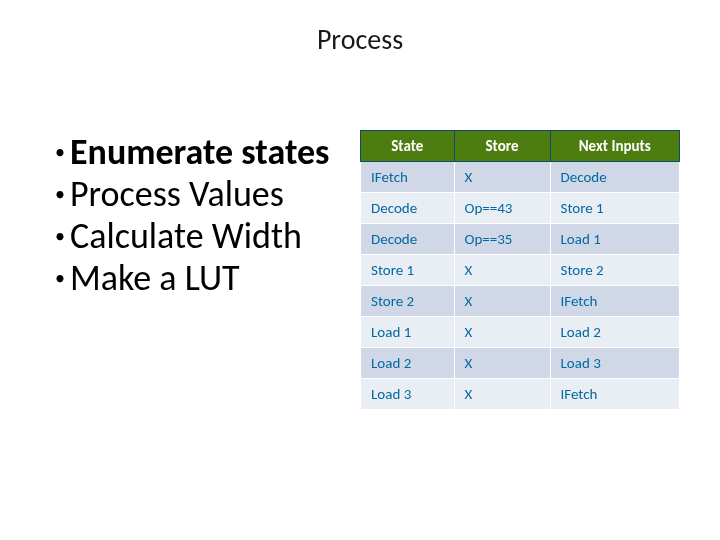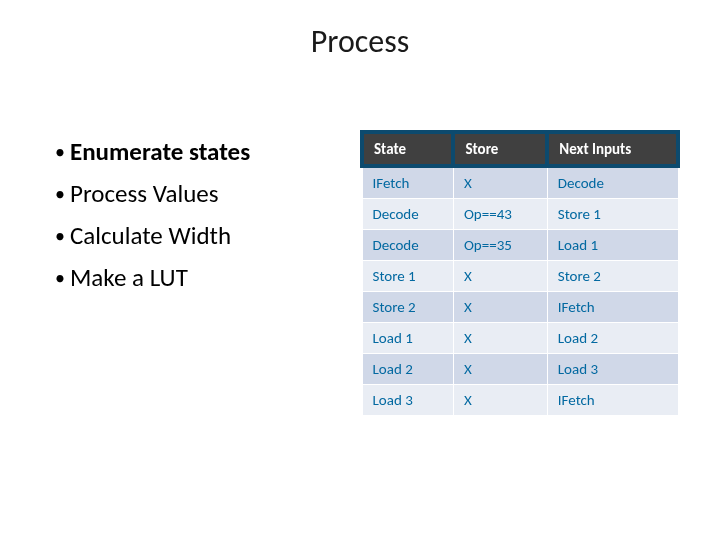--- a/index.html
+++ b/index.html
@@ -16,21 +16,21 @@
     width: 720px;
     height: 540px;
     box-sizing: border-box;
   }
   .title {
     position: absolute;
     top: 22px;
     left: 0;
     width: 100%;
     text-align: center;
-    font-size: 32px;
+    font-size: 28px;
     font-weight: 400;
     color: #1a1a1a;
   }
   .content {
     position: absolute;
     top: 130px;
     left: 50px;
     right: 30px;
     display: flex;
     flex-direction: row;
@@ -45,42 +45,42 @@
     margin-bottom: 6px;
   }
   .bullet-dot {
     width: 20px;
     font-size: 20px;
     line-height: 36px;
     text-align: center;
     flex-shrink: 0;
   }
   .bullet-text {
-    font-size: 25px;
+    font-size: 36px;
     line-height: 36px;
     font-weight: 400;
   }
   .bullet-text.bold {
     font-weight: 700;
   }
   .table-wrap {
     flex: 1;
   }
   table {
     border-collapse: collapse;
     width: 320px;
     font-size: 15px;
   }
   th {
-    background: #404040;
+    background: #4d7c0f;
     color: #fff;
     font-weight: 700;
-    text-align: left;
+    text-align: center;
     padding: 6px 10px;
-    border: 4px solid #0c4a6e;
+    border: 1px solid #0c4a6e;
   }
   td {
     padding: 6px 10px;
     border: 1px solid #fff;
     color: #0369a1;
   }
   tr.band-a td { background: #d0d8e8; }
   tr.band-b td { background: #e9edf4; }
 </style>
 </head>

